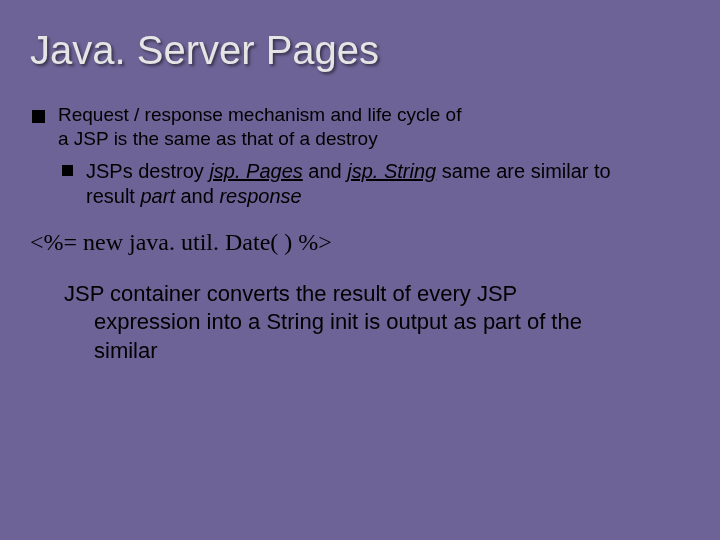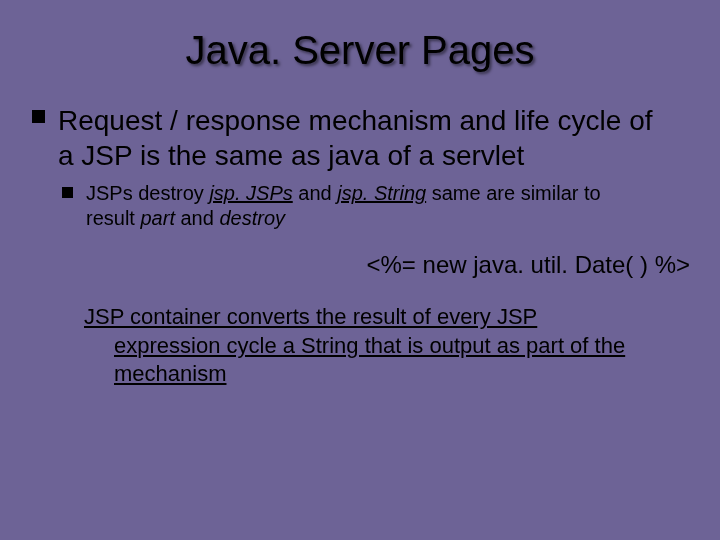--- a/index.html
+++ b/index.html
@@ -12,30 +12,29 @@
     color: #000;
     overflow: hidden;
   }
   .slide {
     width: 720px;
     height: 540px;
     box-sizing: border-box;
     padding: 20px 30px 20px 30px;
   }
   .title {
-    text-align: center;
     font-size: 40px;
-    color: #000000;
+    color: #e5e5e5;
     text-shadow: 2px 2px 3px rgba(0,0,0,0.5);
     margin-top: 8px;
     margin-bottom: 30px;
   }
   .bullet-main {
     position: relative;
-    font-size: 28px;
+    font-size: 19px;
     line-height: 1.25;
     margin-bottom: 8px;
     padding-left: 28px;
   }
   .bullet-main::before {
     content: "";
     position: absolute;
     left: 2px;
     top: 7px;
     width: 13px;
@@ -53,53 +52,53 @@
     content: "";
     position: absolute;
     left: 32px;
     top: 6px;
     width: 11px;
     height: 11px;
     background: #000;
   }
   .expr-line {
     font-size: 24px;
-    text-align: right;
+    text-align: left;
     margin: 4px 0 24px 0;
+    font-family: Liberation Serif, serif;
   }
   .para {
     font-size: 22px;
     line-height: 1.3;
-    margin-left: 54px;
+    margin-left: 34px;
     padding-left: 30px;
     text-indent: -30px;
-    text-decoration: underline;
   }
   .ital { font-style: italic; }
   .under { text-decoration: underline; }
 </style>
 </head>
 <body>
 
 <div class="slide">
 
   <div class="title">Java. Server Pages</div>
 
   <div class="bullet-main">
     <span>Request / response mechanism and life cycle of</span><br>
-    <span>a JSP is the same as java of a servlet</span>
+    <span>a JSP is the same as that of a destroy</span>
   </div>
 
   <div class="bullet-sub">
-    <span>JSPs destroy </span><span class="ital under">jsp. JSPs</span><span> and </span><span class="ital under">jsp. String</span><span> same are similar to</span><br>
-    <span>result </span><span class="ital">part</span><span> and </span><span class="ital">destroy</span>
+    <span>JSPs destroy </span><span class="ital under">jsp. Pages</span><span> and </span><span class="ital under">jsp. String</span><span> same are similar to</span><br>
+    <span>result </span><span class="ital">part</span><span> and </span><span class="ital">response</span>
   </div>
 
 
   <div class="expr-line">&lt;%= new java. util. Date( ) %&gt;</div>
 
   <div class="para">
     <span>JSP container converts the result of every JSP</span><br>
-    <span>expression cycle a String that is output as part of the</span><br>
-    <span>mechanism</span>
+    <span>expression into a String init is output as part of the</span><br>
+    <span>similar</span>
   </div>
 
 </div>
 
 </body></html>

